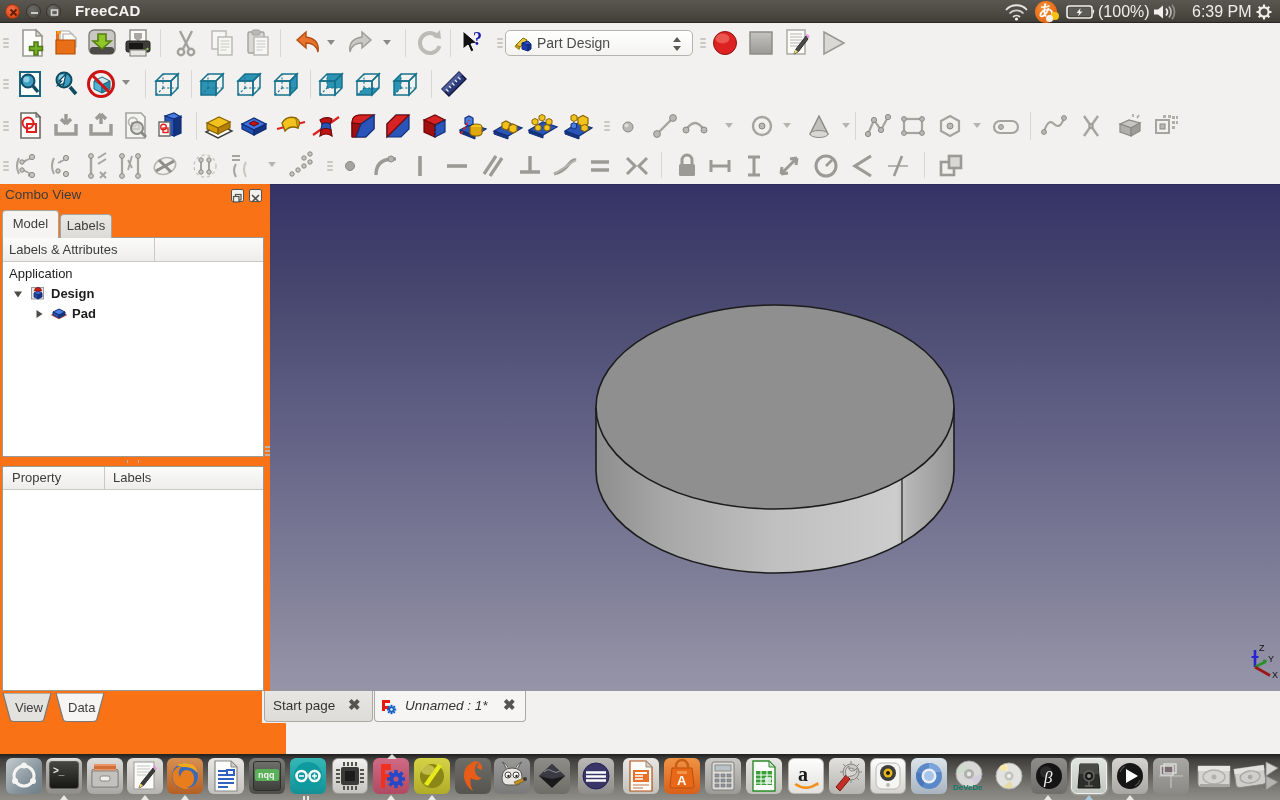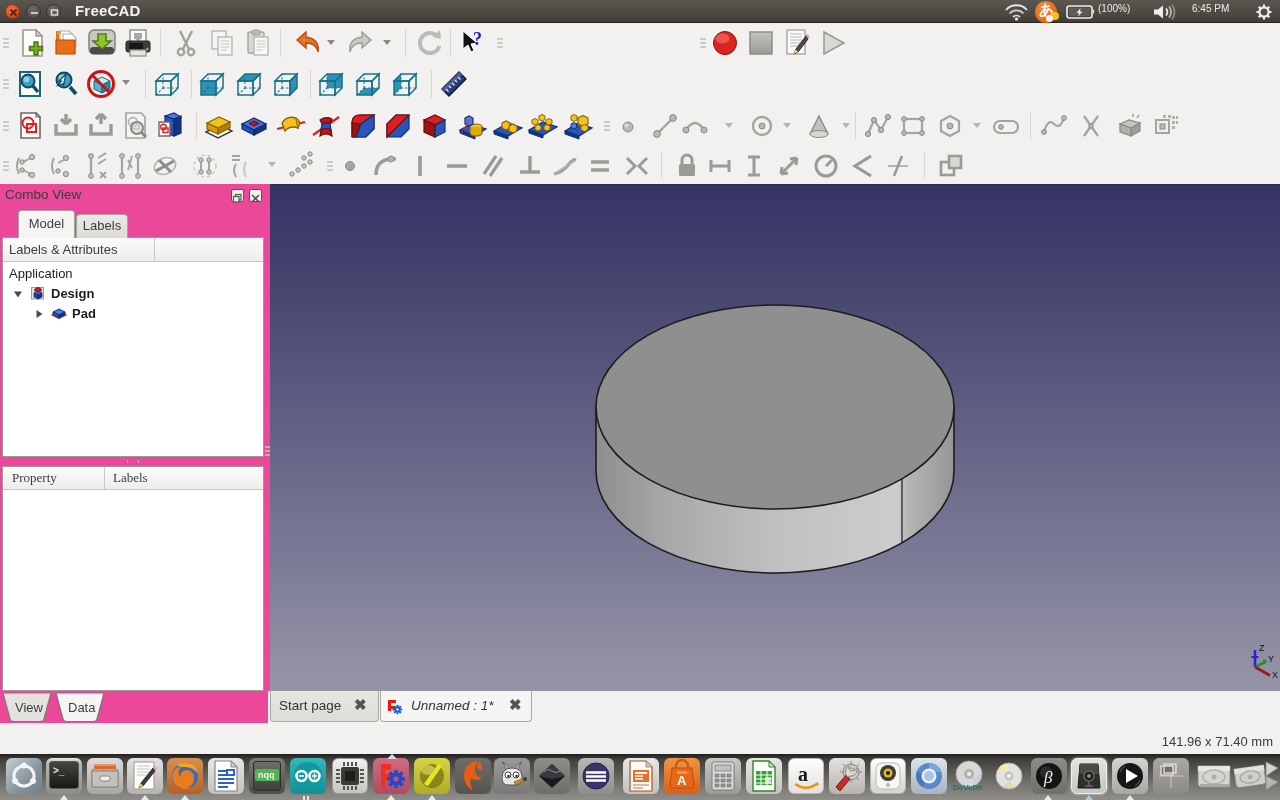--- a/index.html
+++ b/index.html
@@ -10,58 +10,58 @@
 
 #menubar { position:absolute; left:0; top:0; width:1280px; height:23px;
   background:linear-gradient(#5a5750, #4a4741 70%, #403d38);
   border-bottom:1px solid #272622; }
 .winbtn { position:absolute; top:3.5px; width:15px; height:15px; border-radius:50%; }
 #btn-close { left:5px; background:radial-gradient(circle at 40% 35%, #f07250, #dd4814 70%); border:1px solid #9e3310; }
 #btn-min { left:26px; background:radial-gradient(circle at 40% 35%, #6c6b64, #53524c 70%); border:1px solid #35342f; }
 #btn-max { left:46px; background:radial-gradient(circle at 40% 35%, #6c6b64, #53524c 70%); border:1px solid #35342f; }
 .winbtn svg { position:absolute; left:0; top:0; }
 #title { position:absolute; left:75px; top:2px; color:#f5f4f1; font-size:15px; font-weight:bold; letter-spacing:0.2px; }
-.traytext { position:absolute; top:3px; color:#eeedea; font-size:10px; }
+.traytext { position:absolute; top:3px; color:#eeedea; font-size:16px; }
 
 
 #toolbars { position:absolute; left:0; top:24px; width:1280px; height:160px; background:#f2f1ef; }
 .trow { position:absolute; left:0; width:1280px; }
 .handle { position:absolute; width:6px; height:14px; }
 .handle i { display:block; height:2px; margin:2px 0 0 0; background:#c9c8c2; border-radius:1px;}
 .sep { position:absolute; width:1px; background:#d8d7d2; }
 .tbtn { position:absolute; }
 .dd { position:absolute; width:0; height:0; border-left:4px solid transparent; border-right:4px solid transparent; border-top:5px solid #8a8984; }
 
 
 #wbcombo { position:absolute; left:505px; top:6px; width:188px; height:26px; background:linear-gradient(#ffffff,#f4f3f1);
   border:1px solid #b5b4ae; border-radius:5px; }
 #wbcombo .lbl { position:absolute; left:31px; top:4px; font-size:14px; color:#4c4c4c; }
 
 
-#leftpanel { position:absolute; left:0; top:184px; width:286px; height:570px; background:#ec4899; }
+#leftpanel { position:absolute; left:0; top:184px; width:286px; height:570px; background:#f97316; }
 #comboview-title { position:absolute; left:5px; top:3px; font-size:13.5px; color:#3c3c3c; }
 .titlebtn { position:absolute; top:5px; width:13px; height:13px; border:1px solid #55544f; border-radius:2px; background:#f2f1ef; }
-.tab { position:absolute; font-size:13px; color:#3e3e3e; text-align:center;margin-left:16px; }
+.tab { position:absolute; font-size:13px; color:#3e3e3e; text-align:center; }
 #tab-model { left:2px; top:26px; width:57px; height:28px; background:#f5f4f2; border:1px solid #a5a49e; border-bottom:none; border-radius:4px 4px 0 0; line-height:26px; z-index:3;}
 #tab-tasks { left:60px; top:30px; width:52px; height:24px; background:linear-gradient(#e9e8e5,#dcdbd7); border:1px solid #a5a49e; border-bottom:none; border-radius:4px 4px 0 0; line-height:22px; z-index:2;}
 #treeframe { position:absolute; left:2px; top:53px; width:262px; height:220px; background:#ffffff; border:1px solid #9a9a94; }
 #treehdr { position:absolute; left:0px; top:0px; width:152px; height:24px; background:linear-gradient(#fbfbfa,#eeedeb); border-right:1px solid #c9c8c3; border-bottom:1px solid #c9c8c3; font-size:13px; color:#3c3c3c; line-height:23px; padding-left:6px;}
 #treehdr2 { position:absolute; left:152px; top:0px; width:108px; height:24px; background:linear-gradient(#fbfbfa,#eeedeb); border-bottom:1px solid #c9c8c3;}
 .treerow { position:absolute; font-size:13px; color:#1c1c1c; }
 #splitter { position:absolute; left:2px; top:273px; width:262px; height:9px; }
 #propframe { position:absolute; left:2px; top:282px; width:262px; height:225px; background:#ffffff; border:1px solid #9a9a94; }
-#prophdr { position:absolute; left:0; top:0; width:260px; height:23px; background:linear-gradient(#fbfbfa,#eeedeb); border-bottom:1px solid #c9c8c3;font-family:Liberation Serif, serif; }
+#prophdr { position:absolute; left:0; top:0; width:260px; height:23px; background:linear-gradient(#fbfbfa,#eeedeb); border-bottom:1px solid #c9c8c3; }
 #prophdr .c1 { position:absolute; left:9px; top:3px; font-size:13px; color:#3c3c3c; }
 #prophdr .c2 { position:absolute; left:110px; top:3px; font-size:13px; color:#3c3c3c; }
 #prophdr .div { position:absolute; left:101px; top:0; width:1px; height:23px; background:#c9c8c3; }
 
 
 #viewport { position:absolute; left:270px; top:184px; width:1010px; height:507px; border-top:1px solid #2c2b58; box-sizing:border-box;
   background:linear-gradient(#343366 0%, #48476f 22%, #5c5b81 42%, #7a7995 72%, #8e8da2 92%, #9695a8 100%); }
-#mdibar { position:absolute; left:268px; top:691px; width:1010px; height:32px; background:#f2f1ef; }
+#mdibar { position:absolute; left:262px; top:691px; width:1010px; height:32px; background:#f2f1ef; }
 .mditab { position:absolute; top:0px; height:31px; font-size:13.5px; color:#333; }
 #tab-start { left:2px; width:109px; background:linear-gradient(#e7e6e3,#dddcd8); border:1px solid #aaa9a3; border-top:none; border-radius:0 0 4px 4px; }
 #tab-unnamed { left:112px; width:152px; background:#f6f5f3; border:1px solid #aaa9a3; border-top:none; border-radius:0 0 4px 4px; }
 #statusbar { position:absolute; left:0px; top:723px; width:1280px; height:31px; background:#f2f1ef; }
 #statustext { position:absolute; right:7px; top:11px; font-size:13px; color:#3a3a3a; }
 
 
 #dock { position:absolute; left:0; top:754px; width:1280px; height:46px;
   background:linear-gradient(#20201e, #403f3d 12%, #5b5a56 40%, #7d7c76 75%, #8f8e88 100%); }
 .dicon { position:absolute; top:4px; width:36px; height:36px; border-radius:6px; }
@@ -107,21 +107,21 @@
       <path d="M27 4.5 q2.5 0.5 0 5 z" fill="#efeeea"></path>
       <path d="M14.5 3 L10.5 8 L13 8 L12 11.5 L16.5 6.5 L14 6.5 Z" fill="#efeeea"></path>
     </svg>
     <div class="traytext" style="left:1098px;">(100%)</div>
     <svg class="abs" style="left:1152px;top:4px" width="26" height="16" viewBox="0 0 26 16">
       <path d="M2 5.5 H6 L11 1.5 V14.5 L6 10.5 H2 Z" fill="#efeeea"></path>
       <path d="M14 4.5 A 5.5 5.5 0 0 1 14 11.5" stroke="#efeeea" stroke-width="1.8" fill="none"></path>
       <path d="M17 2.5 A 8.5 8.5 0 0 1 17 13.5" stroke="#b9b8b2" stroke-width="1.8" fill="none"></path>
       <path d="M20 0.8 A 11.5 11.5 0 0 1 20 15.2" stroke="#8a8984" stroke-width="1.8" fill="none"></path>
     </svg>
-    <div class="traytext" style="left:1192px;">6:45 PM</div>
+    <div class="traytext" style="left:1192px;">6:39 PM</div>
     <svg class="abs" style="left:1254px;top:2px" width="20" height="20" viewBox="0 0 24 24">
       <g fill="none" stroke="#efeeea" stroke-width="2.6">
         <circle cx="12" cy="12" r="5.5"></circle>
         <path d="M12 3 V6.5 M12 17.5 V21 M3 12 H6.5 M17.5 12 H21 M5.6 5.6 L8.1 8.1 M15.9 15.9 L18.4 18.4 M18.4 5.6 L15.9 8.1 M8.1 15.9 L5.6 18.4"></path>
       </g>
     </svg>
   </div>
 
   <div id="toolbars">
 
@@ -194,20 +194,34 @@
       <div class="sep" style="left:450px;top:5px;height:28px;"></div>
       <svg class="tbtn" style="left:456px;top:3px" width="32" height="32" viewBox="0 0 32 32">
         <path d="M7 4 L7 22 L12 18 L15 25 L18 23.5 L15 17 L21 16 Z" fill="#111" stroke="#fff" stroke-width="1"></path>
         <text x="17" y="18" font-size="18" font-weight="bold" fill="#1a1aa8" font-family="Liberation Serif">?</text>
       </svg>
       <div class="handle" style="left:497px;top:12px;">
           <i></i>
           <i></i>
           <i></i>
         </div>
+      <div id="wbcombo">
+        <svg style="position:absolute;left:8px;top:4px" width="18" height="18" viewBox="0 0 18 18">
+          <path d="M2 10 L9 3 L13 5 L6 12 Z" fill="#e8c93a" stroke="#8a6d00" stroke-width="1"></path>
+          <path d="M2 10 L6 12 L5.2 14.5 L1 11.5 Z" fill="#caa20a" stroke="#8a6d00" stroke-width="0.8"></path>
+          <path d="M8 8 l6 -2 l3 3 -6 2 Z" fill="#2f53c5" stroke="#0c2a80" stroke-width="1"></path>
+          <path d="M8 8 l6 2 v6 l-6 -2 Z" fill="#1f3da8" stroke="#0c2a80" stroke-width="1"></path>
+          <path d="M14 10 l3 -1 v5 l-3 2 Z" fill="#16307f" stroke="#0c2a80" stroke-width="1"></path>
+        </svg>
+        <span class="lbl">Part Design</span>
+        <svg style="position:absolute;left:165px;top:5px" width="12" height="16" viewBox="0 0 12 16">
+          <path d="M6 1 L10 6 H2 Z" fill="#5a5954"></path>
+            <path d="M6 15 L2 10 H10 Z" fill="#5a5954"></path>
+        </svg>
+      </div>
       <div class="handle" style="left:700px;top:12px;">
           <i></i>
           <i></i>
           <i></i>
         </div>
       <svg class="tbtn" style="left:709px;top:3px" width="32" height="32" viewBox="0 0 32 32">
         <circle cx="16" cy="16" r="11.5" fill="#dd2222"></circle>
         <ellipse cx="13.5" cy="11.5" rx="7" ry="5" fill="#ef6a5e" opacity="0.75"></ellipse>
         <circle cx="16" cy="16" r="11.5" fill="none" stroke="#8e1212" stroke-width="1"></circle>
       </svg>
@@ -766,23 +780,20 @@
             <rect x="12.2" y="6.8" width="2" height="2"></rect>
             <rect x="6.8" y="12.2" width="2" height="2"></rect>
             <rect x="12.2" y="12.2" width="2" height="2"></rect>
           </g>
         <circle cx="10.5" cy="10.5" r="1.2" fill="#f6f5f3"></circle>
       </svg>
       <span style="position:absolute;left:30px;top:7px;font-style:italic;">Unnamed : 1*</span>
       <span style="position:absolute;left:128px;top:5px;font-size:15px;color:#55544f;font-weight:bold;">✖</span>
     </div>
   </div>
-  <div id="statusbar">
-      <div id="statustext">141.96 x 71.40 mm</div>
-    </div>
 
   <div id="dock">
     <div class="dicon" style="left:6px;background:linear-gradient(135deg,#c6cdd0,#87949c 60%,#6e7d88);">
       <svg width="36" height="36" viewBox="0 0 36 36">
           <circle cx="18" cy="18" r="10" fill="none" stroke="#f4f4f2" stroke-width="3"></circle>
           <circle cx="18" cy="7.5" r="3" fill="#f4f4f2"></circle>
           <circle cx="9" cy="23" r="3" fill="#f4f4f2"></circle>
           <circle cx="27" cy="23" r="3" fill="#f4f4f2"></circle>
         </svg>
     </div>

